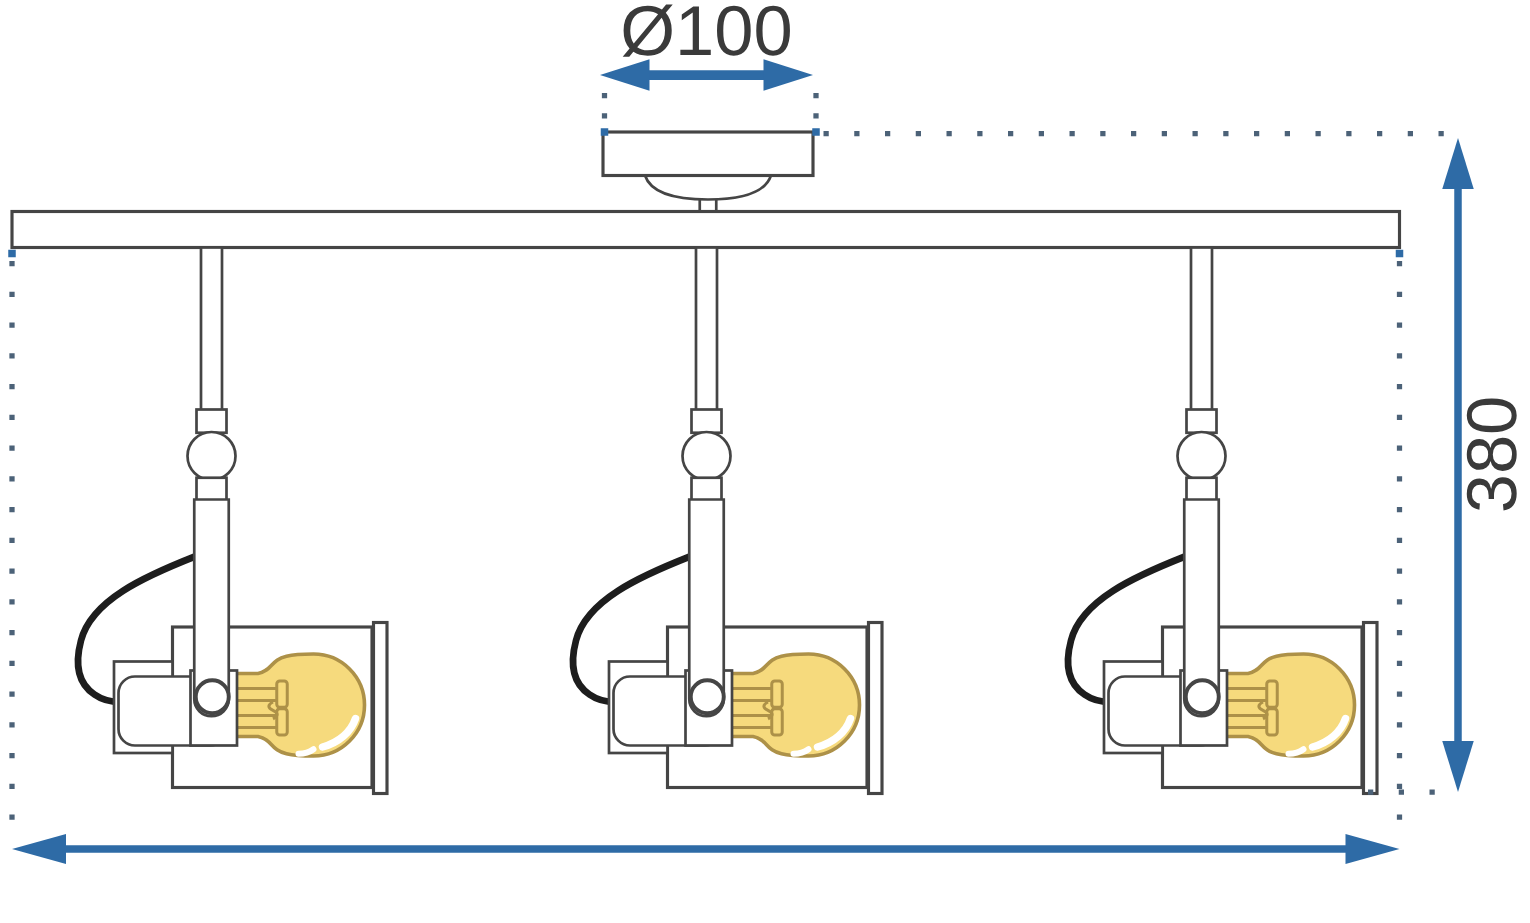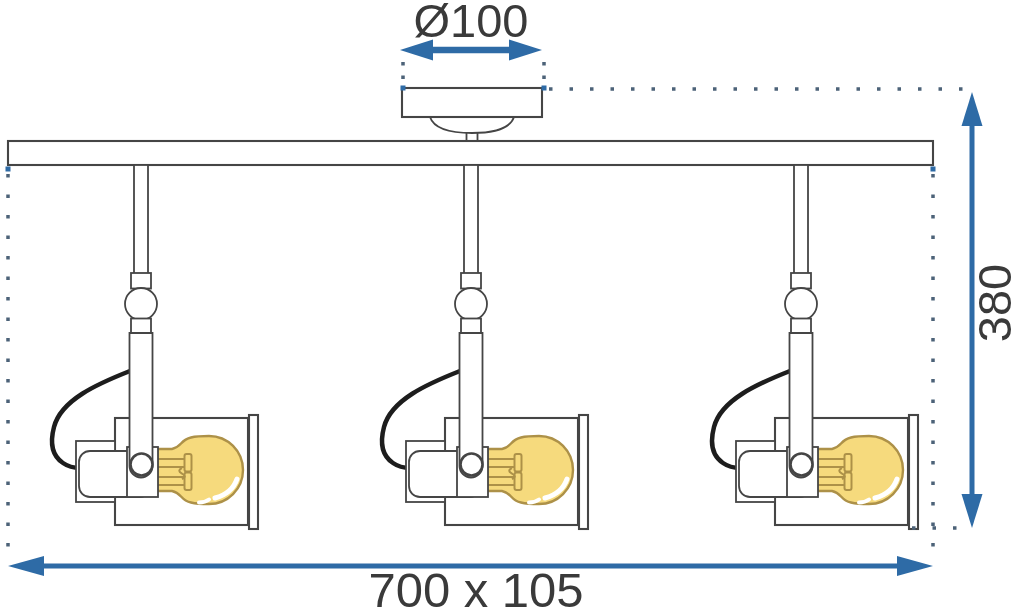--- a/index.html
+++ b/index.html
@@ -112,14 +112,13 @@
     </g>
     <g>
       <line class="arln" x1="40" y1="566" x2="901" y2="566" stroke-width="5"></line>
       <polygon class="ar" points="8,566 44,556 44,576"></polygon>
       <polygon class="ar" points="933,566 897,556 897,576"></polygon>
     </g>
   </svg>
 
   <div class="dim-label" id="label-diameter" style="left:471px;top:20px;">Ø100</div>
   <div class="dim-label" id="label-height" style="left:994px;top:303px;">380</div>
-  <div class="dim-label" id="label-footprint" style="left:476px;top:590px;">700 x 105</div>
 </div>
 
 </body></html>

